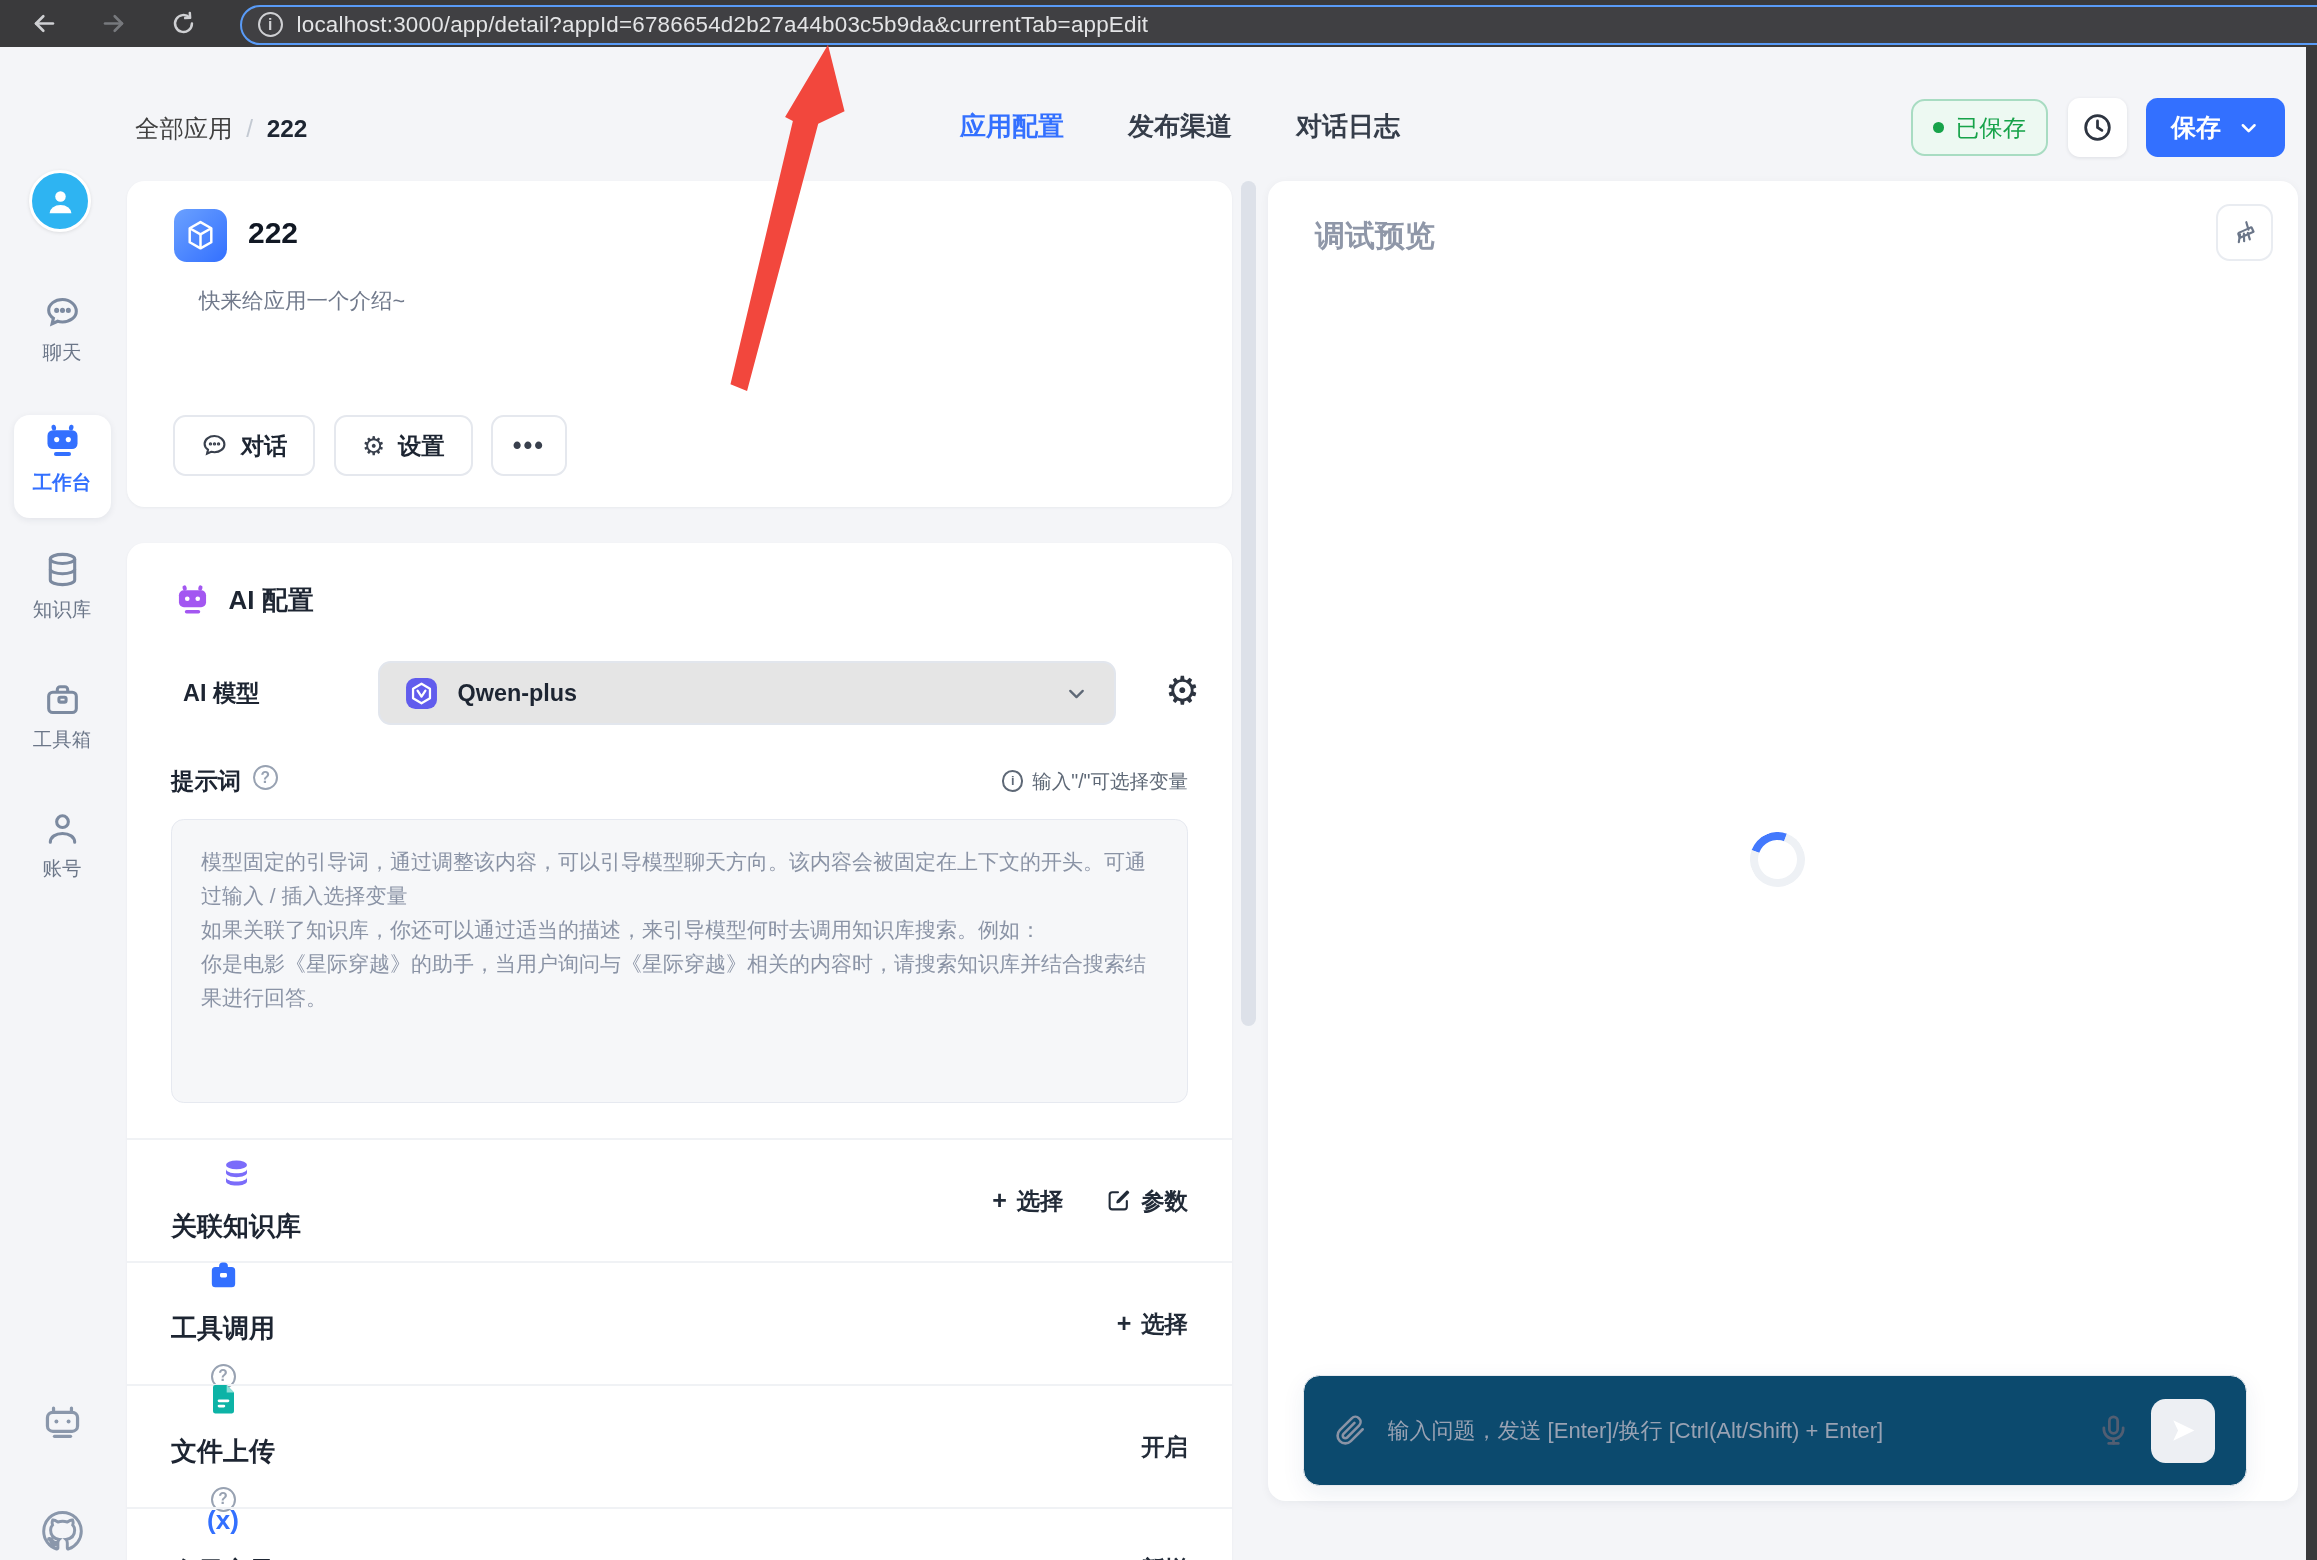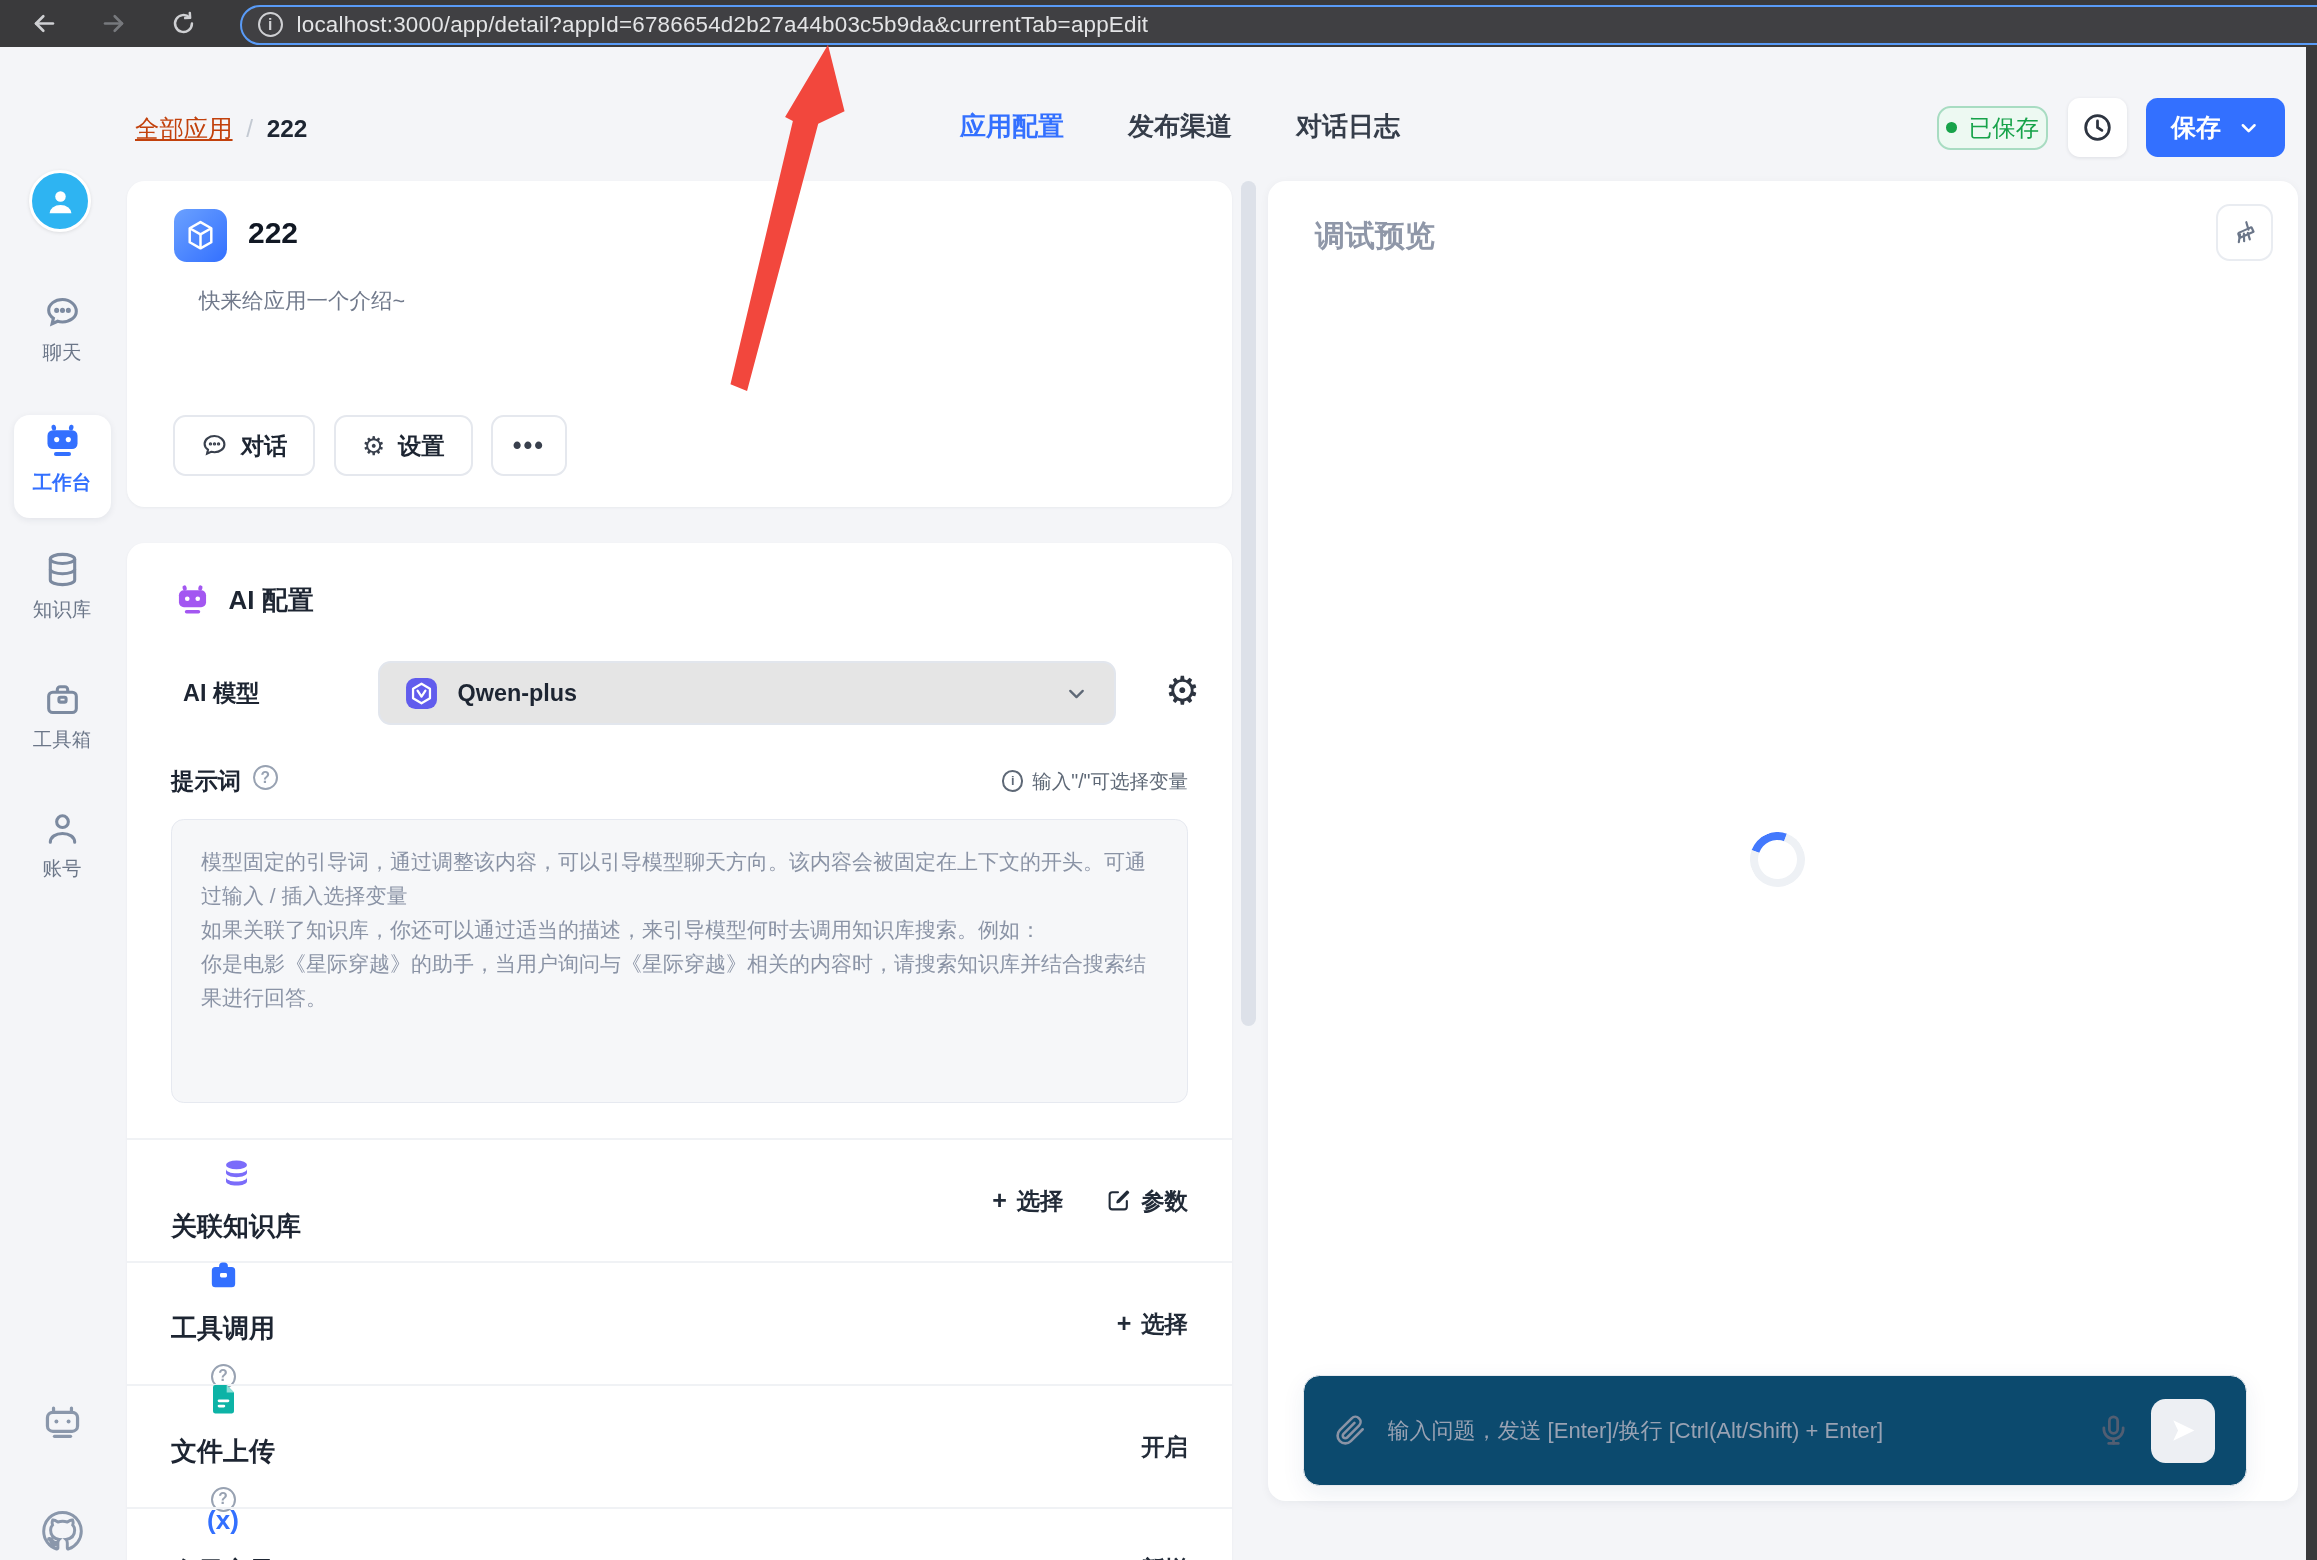--- a/index.html
+++ b/index.html
@@ -20,28 +20,28 @@
   .sidebar { position:absolute; left:0; top:47px; width:124px; height:1514px; }
   .avatar { position:absolute; left:29px; top:123px; width:62px; height:62px; border-radius:50%; background:#2eb4f2; border:3.9px solid #ffffff; box-shadow:0 1px 3.9px rgba(0,0,0,.10); display:flex; align-items:center; justify-content:center; }
   .nav-item { position:absolute; left:0; width:124px; display:flex; flex-direction:column; align-items:center; gap:6.8px; }
   .nav-item .lbl { font-size:19.5px; color:#6b7避8; color:#6b7688; }
   .nav-active-card { position:absolute; left:13.7px; top:368px; width:97px; height:103px; background:#ffffff; border-radius:15.6px; box-shadow:0 2px 7.8px rgba(30,40,60,.08); }
   .nav-item.active .lbl { color:#3370ff; font-weight:700; }
   .side-bottom { position:absolute; left:0; width:124px; display:flex; justify-content:center; }
 
   
   .breadcrumb { position:absolute; left:135px; top:113px; font-size:24.4px; display:flex; align-items:center; gap:13.7px; z-index:5; }
-  .bc-root { color:#c2410c;text-decoration:underline; }
+  .bc-root { color:#404040; }
   .bc-sep { color:#c3c9d2; }
   .bc-cur { color:#1d2532; font-weight:700; }
   .tabs { position:absolute; left:960px; top:109px; display:flex; gap:64px; z-index:5; }
   .tab { font-size:26px; font-weight:700; color:#353d4a; }
   .tab.active { color:#3370ff; }
   .header-right { position:absolute; right:32px; top:98px; display:flex; align-items:center; gap:19.5px; z-index:5; }
-  .saved-badge { height:44px; padding:0 7px; border:2px solid #a8dcc2; background:#edf9f2; border-radius:13.7px; display:flex; align-items:center; gap:11.7px; }
+  .saved-badge { height:57px; padding:0 20px; border:2px solid #a8dcc2; background:#edf9f2; border-radius:13.7px; display:flex; align-items:center; gap:11.7px; }
   .saved-dot { width:10.7px; height:10.7px; border-radius:50%; background:#17a34a; }
   .saved-text { color:#17a34a; font-size:23.4px; }
   .icon-btn-white { width:59px; height:59px; background:#ffffff; border-radius:11.7px; box-shadow:0 1px 3.9px rgba(20,30,50,.10); display:flex; align-items:center; justify-content:center; }
   .save-btn { height:59px; padding:0 25px; background:#3370ff; border-radius:11.7px; display:flex; align-items:center; gap:15.6px; color:#fff; font-size:25px; font-weight:700; }
 
   
   .card { position:absolute; background:#ffffff; border-radius:17.6px; box-shadow:0 1px 2.9px rgba(25,35,60,.05); }
   .card-app { left:127px; top:181px; width:1105px; height:326px; }
   .app-icon { position:absolute; left:47px; top:28px; width:53px; height:53px; border-radius:12.7px; background:linear-gradient(135deg,#6ba1ff 0%,#3370ff 100%); display:flex; align-items:center; justify-content:center; }
   .app-title { position:absolute; left:121px; top:35px; font-size:30px; font-weight:700; color:#111824; }

